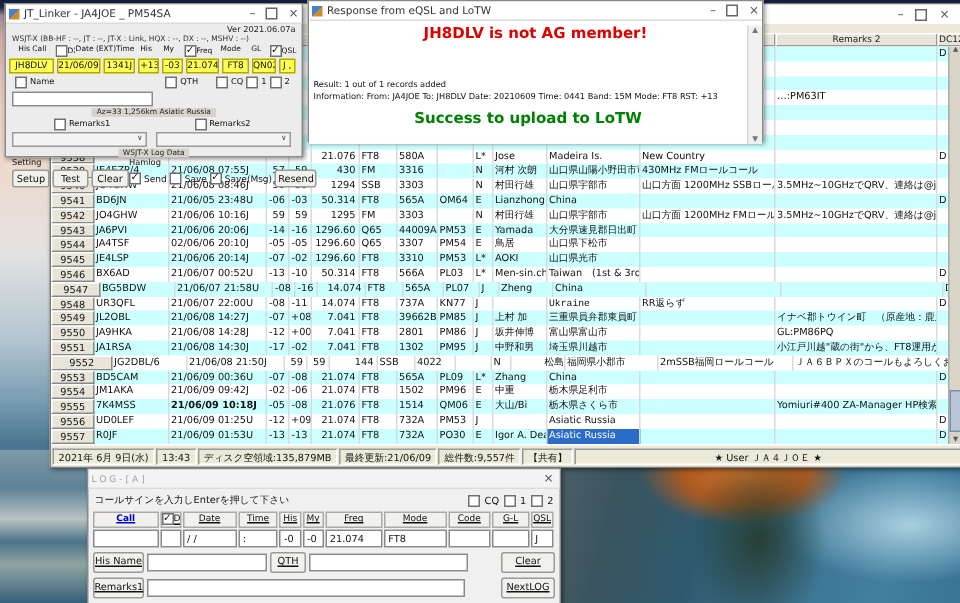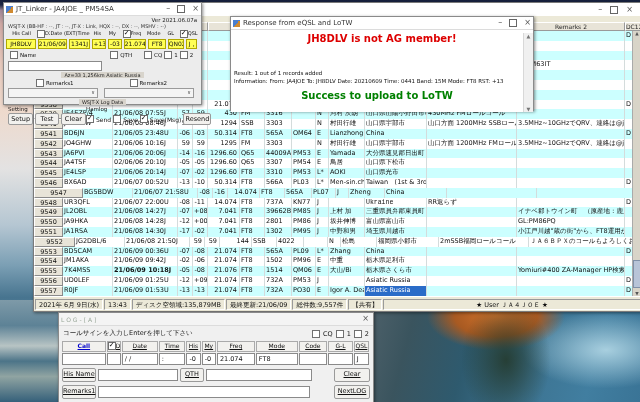--- a/index.html
+++ b/index.html
@@ -48,21 +48,21 @@
   .yf{background:#ffff55;border:1px solid #b0a800;font-size:6px;color:#111;height:8px;
       line-height:8px;text-align:center;white-space:nowrap;overflow:hidden;margin-right:2px;}
   .ckrow{display:flex;align-items:center;gap:2px;font-size:5.5px;color:#111;margin:2px 4px 0 6px;}
   .azlbl{background:#d8d4cc;font-size:5px;color:#222;padding:0 3px;height:6px;line-height:6px;
       white-space:nowrap;}
   .combo{position:relative;background:#f4f4f4;border:1px solid #9a9a9a;height:8px;}
   .combo::after{content:"∨";position:absolute;right:2px;top:0;font-size:5px;color:#444;}
   .grplbl{font-size:5.5px;color:#111;}
 
   
-  .dlg{left:205px;top:16px;width:302px;height:93px;z-index:30;background:#fff;margin-left:25px;}
+  .dlg{left:205px;top:0;width:302px;height:93px;z-index:30;background:#fff;}
   .dlg .body{position:relative;height:79px;background:#fff;font-size:6px;color:#111;}
   .warn{text-align:center;font-weight:bold;font-size:10px;margin-top:3px;}
   .res{position:absolute;left:3px;top:37px;font-size:5.5px;white-space:nowrap;}
   .inf{position:absolute;left:3px;top:45px;font-size:5.5px;white-space:nowrap;}
   .succ{position:absolute;left:0;right:10px;top:57px;text-align:center;font-weight:bold;font-size:10px;}
   .dsb{position:absolute;right:0;top:0;bottom:0;width:9px;background:#f0f0f0;border-left:1px solid #d8d8d8;
       display:flex;flex-direction:column;justify-content:space-between;align-items:center;
       font-size:5px;color:#777;}
 
   
@@ -408,21 +408,21 @@
           <div class="hl-cell" style="width: 27px;">566A</div>
           <div class="hl-cell" style="width: 24px;">PL03</div>
           <div class="hl-cell" style="width: 13px;">L*</div>
           <div class="hl-cell" style="width: 36px;">Men-sin.chen</div>
           <div class="hl-cell" style="width: 62px;">Taiwan　(1st &amp; 3rd Cla</div>
           <div class="hl-cell" style="width: 90px;"></div>
           <div class="hl-cell" style="width: 108px;"></div>
           <div class="hl-cell" style="width: 16px;">D</div>
         </div>
         <div class="hl-row alt">
-          <div class="hl-cell num" style="width: 49px;">9547</div>
+          <div class="hl-cell num" style="width: 33px;">9547</div>
           <div class="hl-cell" style="width: 50px;">BG5BDW</div>
           <div class="hl-cell" style="width: 65px;">21/06/07 21:58U</div>
           <div class="hl-cell r" style="width: 15px;">-08</div>
           <div class="hl-cell r" style="width: 15px;">-16</div>
           <div class="hl-cell r" style="width: 32px;">14.074</div>
           <div class="hl-cell" style="width: 25px;">FT8</div>
           <div class="hl-cell" style="width: 27px;">565A</div>
           <div class="hl-cell" style="width: 24px;">PL07</div>
           <div class="hl-cell" style="width: 13px;">J</div>
           <div class="hl-cell" style="width: 36px;">Zheng</div>
@@ -503,21 +503,21 @@
           <div class="hl-cell num" style="width: 41px;">9552</div>
           <div class="hl-cell" style="width: 50px;">JG2DBL/6</div>
           <div class="hl-cell" style="width: 65px;">21/06/08 21:50J</div>
           <div class="hl-cell r" style="width: 15px;">59</div>
           <div class="hl-cell r" style="width: 15px;">59</div>
           <div class="hl-cell r" style="width: 32px;">144</div>
           <div class="hl-cell" style="width: 25px;">SSB</div>
           <div class="hl-cell" style="width: 27px;">4022</div>
           <div class="hl-cell" style="width: 24px;"></div>
           <div class="hl-cell" style="width: 13px;">N</div>
-          <div class="hl-cell" style="width: 36px;">松島</div>
+          <div class="hl-cell" style="width: 36px; text-align: right;">松島</div>
           <div class="hl-cell" style="width: 62px;">福岡県小郡市</div>
           <div class="hl-cell" style="width: 90px;">2mSSB福岡ロールコール</div>
           <div class="hl-cell" style="width: 108px;">ＪＡ６ＢＰＸのコールもよろしくお願い</div>
           <div class="hl-cell" style="width: 16px;"></div>
         </div>
         <div class="hl-row alt">
           <div class="hl-cell num" style="width: 29px;">9553</div>
           <div class="hl-cell" style="width: 50px;">BD5CAM</div>
           <div class="hl-cell" style="width: 65px;">21/06/09 00:36U</div>
           <div class="hl-cell r" style="width: 15px;">-07</div>

